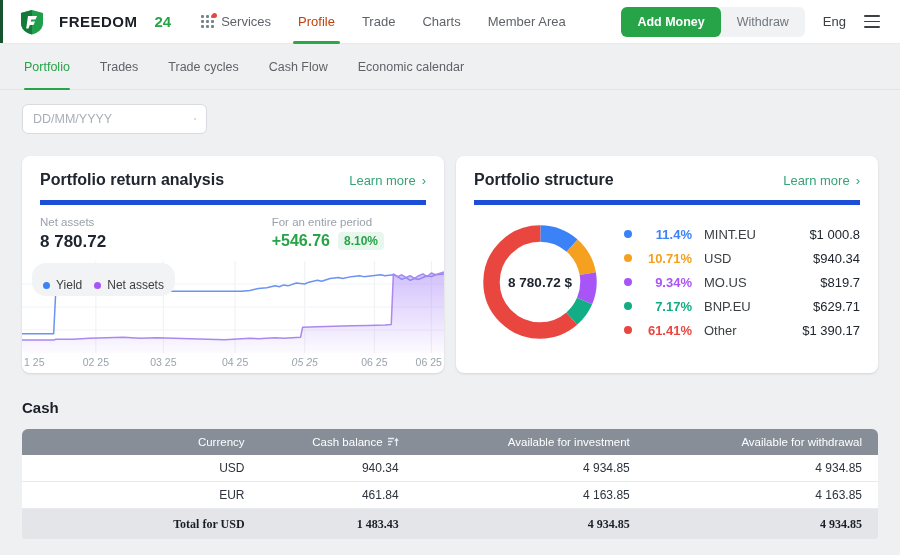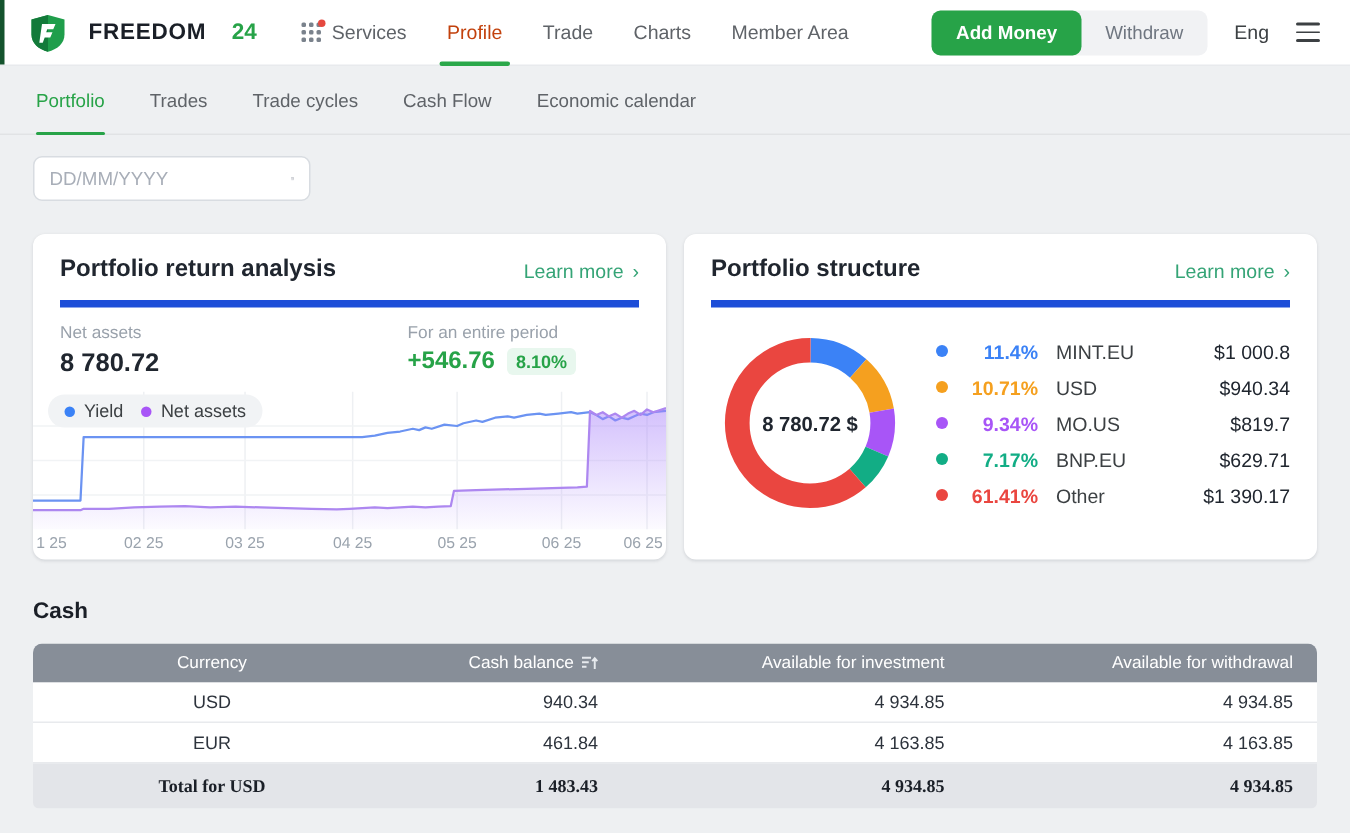--- a/index.html
+++ b/index.html
@@ -66,21 +66,21 @@
   .stat-value { font-size:17px; font-weight:700; color:#20262f; }
   .stat-right { margin-left:auto; margin-right:42px; }
   .delta-row { display:flex; align-items:center; gap:8px; }
   .delta { font-size:16px; font-weight:600; color:#27a348; }
   .badge { font-size:12px; font-weight:600; color:#27a348; background:#e8f7ee;
            padding:2px 6px; border-radius:4px; }
 
   .chart-zone { position:absolute; left:0; right:0; bottom:0; height:112px; }
   .chart-legend { position:absolute; top:2px; left:10px; z-index:2; background:#f1f3f5;
            border-radius:14px; padding:4px 11px; display:flex; gap:12px; align-items:center; }
-  .cl-item { display:flex; align-items:center; gap:6px; font-size:12px; color:#3c4043; }
+  .cl-item { display:flex; align-items:center; gap:6px; font-size:12px; color:#3c4043;margin-top:11px; }
   .cl-dot { width:7px; height:7px; border-radius:50%; }
   .line-svg { position:absolute; left:0; right:0; top:0; height:92px; width:100%; }
   .ticks { position:absolute; left:0; right:0; bottom:3px; height:14px; }
   .tick { position:absolute; font-size:10.5px; color:#9aa3ad; white-space:nowrap; }
 
   .struct-body { display:flex; align-items:center; padding:13px 18px 0; gap:20px; }
   .donut-wrap { position:relative; width:128px; height:128px; flex:0 0 auto; margin-left:2px; }
   .donut-center { position:absolute; inset:0; display:flex; align-items:center; justify-content:center;
            font-size:13.5px; font-weight:600; color:#20262f; }
   .s-legend { flex:1; display:flex; flex-direction:column; gap:9px; }
@@ -89,21 +89,21 @@
   .s-pct { width:48px; text-align:right; font-weight:600; margin-right:12px; }
   .s-label { color:#3c4043; }
   .s-val { margin-left:auto; color:#20262f; }
 
   
   .cash { padding:0 22px; }
   .cash-title { margin:26px 0 13px; font-size:15px; font-weight:700; color:#1a1f27; }
   .tbl { border-radius:6px 6px 4px 4px; overflow:hidden; }
   .trow { display:flex; align-items:center; }
   .thead { background:#878e98; color:#fff; font-size:11.5px; height:26px; }
-  .trow .c1 { flex:0 0 26%; padding-left:16px; text-align:center; }
+  .trow .c1 { flex:0 0 26%; padding-left:16px; text-align:right; }
   .trow .c2 { flex:0 0 18%; text-align:right; }
   .trow .c3 { flex:0 0 27%; text-align:right; }
   .trow .c4 { flex:1; text-align:right; padding-right:16px; }
   .tdata { background:#fff; height:27px; font-size:12px; color:#2d333c; border-bottom:1px solid #e8eaed; }
   .ttotal { background:#e3e5e9; height:30px; font-size:12px; font-weight:700; color:#1a1f27;font-family:Liberation Serif, serif; }
   .sort-wrap { display:inline-flex; align-items:center; gap:5px; }
 </style>
 </head>
 <body>
 
@@ -234,21 +234,21 @@
           <line x1="0" y1="75" x2="100" y2="75" stroke="#f1f3f5" stroke-width="1" vector-effect="non-scaling-stroke"></line>
           <polyline points="0,79 7.5,79 8,33 48,33 52,33 54,32 56,30 58,29 60,27 61,28 62,26 63,27 65,24 67,25 68,23 70,21 71,22 73,19 75,18 76,19 78,17 80,16 81,17 83,16 85,15 86,16 88,15 89,17 90,20 91,18 92,21 93,19 94,20 95,18 96,16 97,17 98,15 100,14" fill="none" stroke="#6b93f2" stroke-width="1.5" vector-effect="non-scaling-stroke" stroke-linejoin="round"></polyline>
           <path d="M0 86 L 7.5 86 L 8 85 L 12 85 L 16 84 L 20 83.5 L 24 83 L 28 84 L 32 83.5 L 36 84 L 40 84.5 L 44 85 L 48 85.5 L 50 85 L 52 84.5 L 54 84 L 56 84.5 L 58 84 L 60 83.5 L 62 84 L 64 83.5 L 66 83 L 66.5 72 L 70 71.5 L 74 71 L 78 70.5 L 82 70 L 86 69.5 L 87.5 69 L 88 14 L 89 17 L 90 15 L 91 18 L 92 16 L 93 19 L 94 16 L 95 14 L 96 17 L 97 13 L 98 15 L 100 12 L 100 100 L 0 100 Z" fill="url(#purpleFill)" stroke="none"></path>
           <polyline points="0,86 7.5,86 8,85 12,85 16,84 20,83.5 24,83 28,84 32,83.5 36,84 40,84.5 44,85 48,85.5 50,85 52,84.5 54,84 56,84.5 58,84 60,83.5 62,84 64,83.5 66,83 66.5,72 70,71.5 74,71 78,70.5 82,70 86,69.5 87.5,69 88,14 89,17 90,15 91,18 92,16 93,19 94,16 95,14 96,17 97,13 98,15 100,12" fill="none" stroke="#ad87f0" stroke-width="1.5" vector-effect="non-scaling-stroke" stroke-linejoin="round"></polyline>
         </svg>
       <div class="ticks" id="ticks">
           <span class="tick" style="left: 0.5%; transform: none;">1 25</span>
           <span class="tick" style="left: 17.5%; transform: translateX(-50%);">02 25</span>
           <span class="tick" style="left: 33.5%; transform: translateX(-50%);">03 25</span>
           <span class="tick" style="left: 50.5%; transform: translateX(-50%);">04 25</span>
-          <span class="tick" style="left: 67%; transform: translateX(-50%);">05 25</span>
+          <span class="tick" style="left: 67%; transform: translateX(-50%); font-style: italic;">05 25</span>
           <span class="tick" style="left: 83.5%; transform: translateX(-50%);">06 25</span>
           <span class="tick" style="left: 99.5%; transform: translateX(-100%);">06 25</span>
         </div>
     </div>
   </div>
 
   <div class="card">
     <div class="card-head">
       <span class="card-title">Portfolio structure</span>
       <span class="learn-more">

